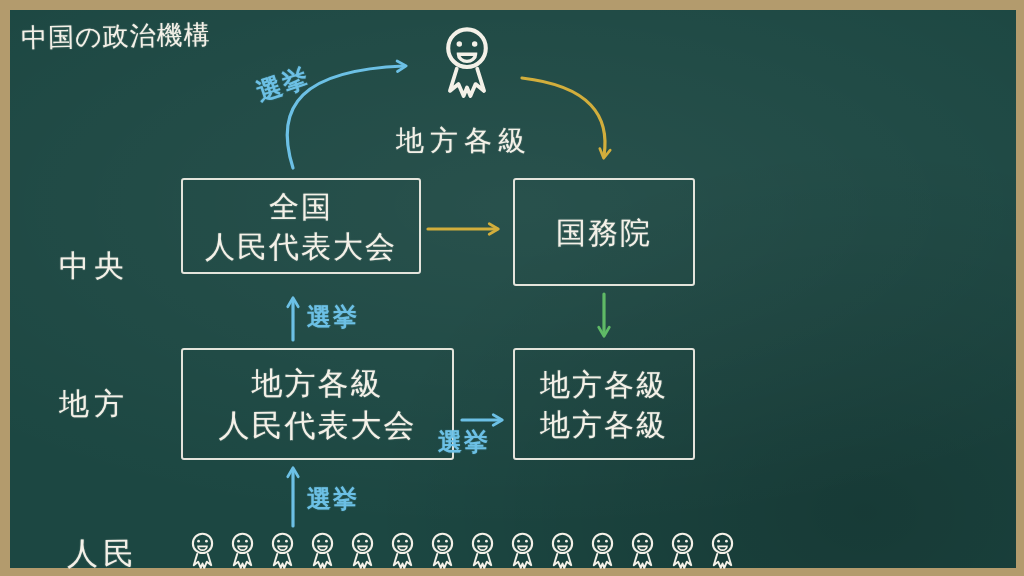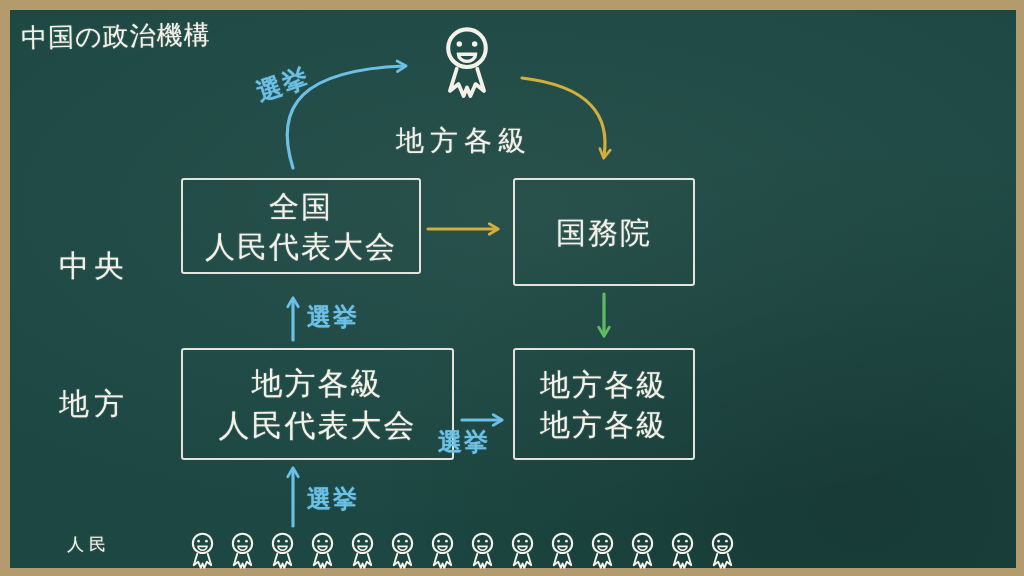--- a/index.html
+++ b/index.html
@@ -23,21 +23,21 @@
   .chalk-text { color: var(--chalk, #f4f1e8); text-shadow: 0 0 1.5px rgba(244,241,232,0.5); }
 
   .title {
     position:absolute; left:11px; top:9px;
     font-size:26px; letter-spacing:1px; transform:rotate(-1deg);
   }
 
   .row-label { position:absolute; font-size:30px; letter-spacing:5px; }
   .row-label.central { left:49px; top:196px;margin-top:40px; }
   .row-label.local   { left:49px; top:374px; }
-  .row-label.people  { left:57px; top:523px; font-size:17px;text-align:center; }
+  .row-label.people  { left:57px; top:523px; font-size:31px;text-align:center; }
 
   .box {
     position:absolute;
     border:2.5px solid rgba(244,241,232,0.92);
     border-radius:3px;
     display:flex; flex-direction:column; align-items:center; justify-content:center;
     gap:7px; text-align:center;
   }
   .box .line { font-size:30px; letter-spacing:2px; line-height:1.1; }
   .box .line.with-icon { display:flex; align-items:center; gap:8px; }

